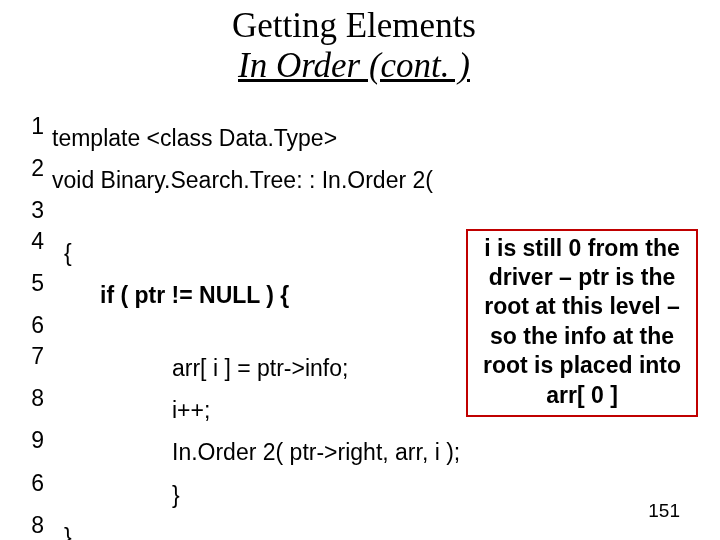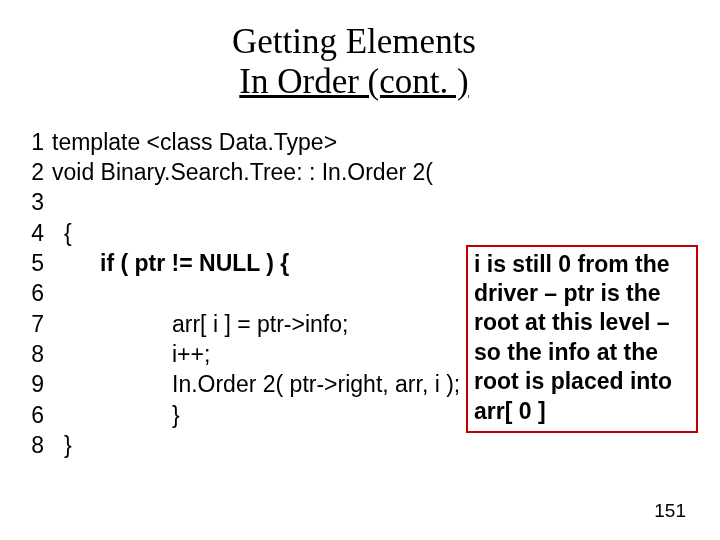--- a/index.html
+++ b/index.html
@@ -11,31 +11,32 @@
     font-family: "Times New Roman", Times, serif;
     color: #000;
     position: relative;
     overflow: hidden;
   }
   .slide {
     width: 708px;
     height: 540px;
     position: relative;
     box-sizing: border-box;
-    padding: 18px 14px 0 14px;
+    padding: 2px 14px 0 14px;
   }
   .title {
     text-align: center;
     font-size: 35px;
     line-height: 1.15;
     margin: 4px 0 24px 0;
     font-weight: normal;
   }
   .title .line2 {
     text-decoration: underline;
+    font-style: italic;
   }
   .body-area {
     position: relative;
   }
   .code-block {
     font-family: Arial, Helvetica, sans-serif;
     font-size: 23px;
     line-height: 1.32;
     white-space: nowrap;
   }
@@ -43,38 +44,40 @@
     display: flex;
   }
   .ln {
     display: inline-block;
     width: 30px;
     text-align: right;
     padding-right: 8px;
   }
   .code {
     display: inline-block;
+    margin-top: 12px;
   }
   .annotation-box {
     position: absolute;
     right: -4px;
     top: 118px;
     width: 232px;
     border: 2px solid #c00000;
     padding: 3px 6px 5px 6px;
     font-family: Arial, Helvetica, sans-serif;
     font-size: 23px;
     font-weight: bold;
     line-height: 1.28;
     background: #fff;
     box-sizing: border-box;
+    text-align: center;
   }
   .page-number {
     position: absolute;
-    right: 22px;
+    right: 28px;
     bottom: 18px;
     font-family: Arial, Helvetica, sans-serif;
     font-size: 19px;
   }
 </style>
 </head>
 <body>
 
 <div class="slide">
 

